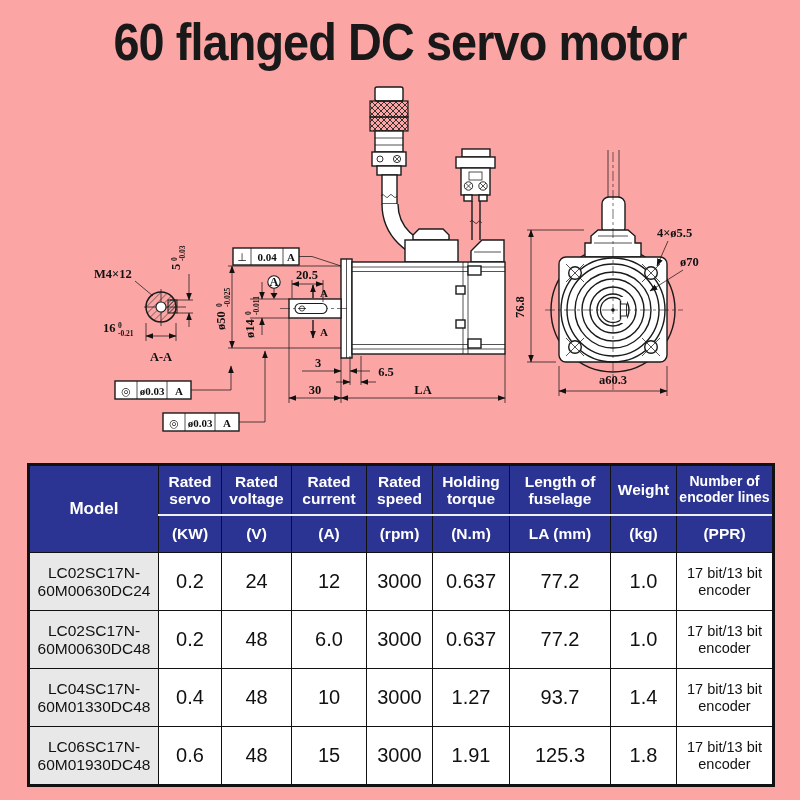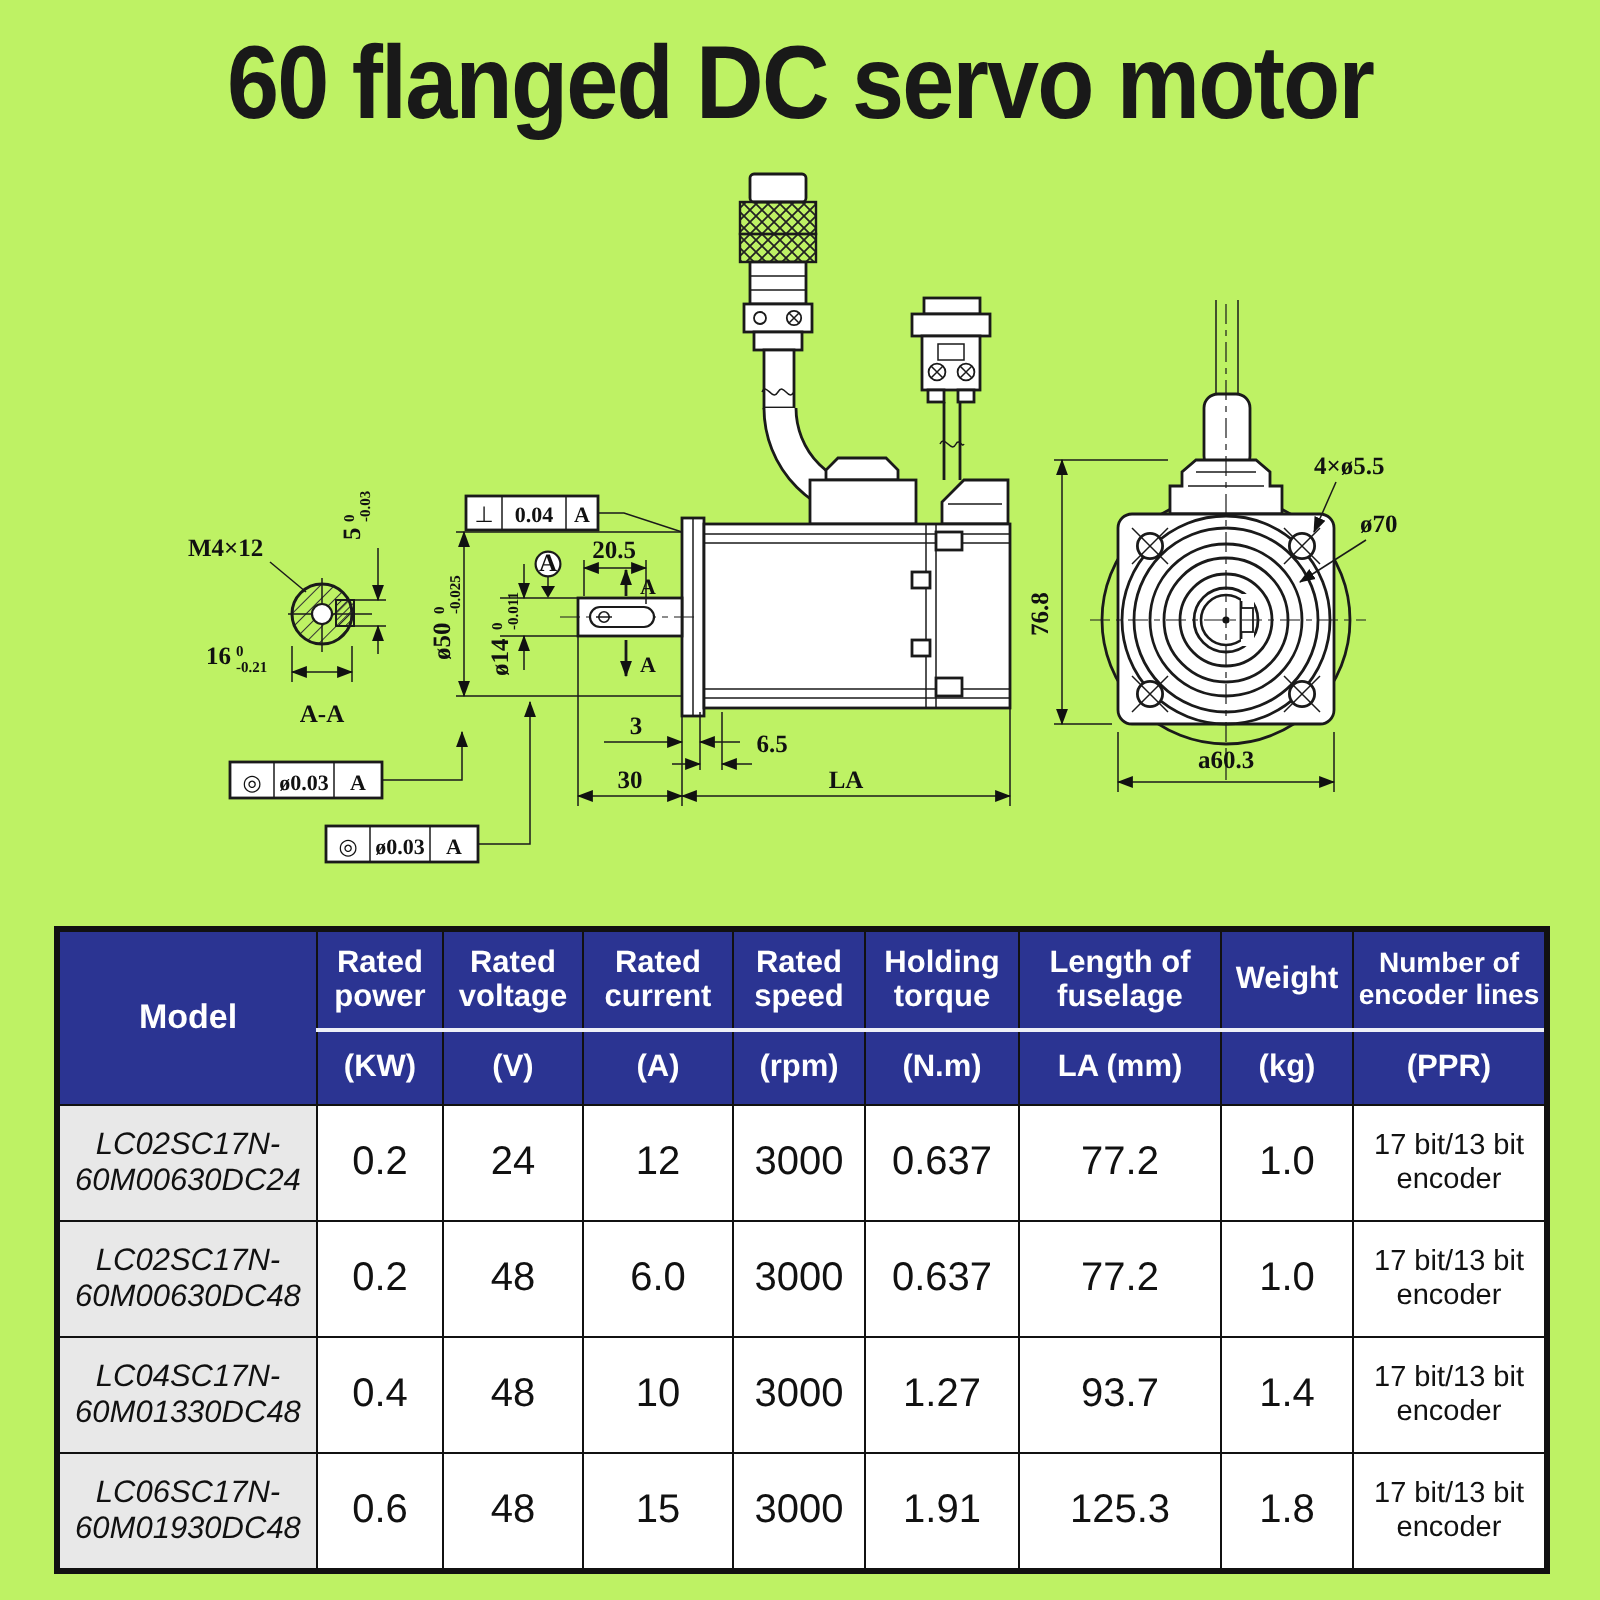--- a/index.html
+++ b/index.html
@@ -1,18 +1,18 @@
 <!DOCTYPE html>
 <html style="--header-bg: #2b3492; --header-text: #ffffff; --model-bg: #e8e8e8;"><head>
 <meta charset="utf-8">
 <style>
   html,body{margin:0;padding:0;}
   body{width:800px;height:800px;background:#fff;position:relative;overflow:hidden;
        font-family:"Liberation Sans",sans-serif;}
-  .page{position:relative;width:800px;height:800px;background:#bef264;}
+  .page{position:relative;width:800px;height:800px;background:#fca5a5;}
 
   .title{position:absolute;top:14px;left:0;width:800px;text-align:center;margin:0;
          font-size:52px;line-height:1.1;font-weight:800;color:#191919;
          transform:scaleX(.9);letter-spacing:-1px;
          font-family:"Liberation Sans",sans-serif;}
 
   svg.drawing{position:absolute;top:85px;left:0;display:block;}
 
   .caption{position:absolute;top:417px;left:48px;width:752px;text-align:center;
            font-size:20px;color:#1b1b1b;font-family:"Liberation Sans",sans-serif;}
@@ -33,21 +33,21 @@
   .spec th,.spec td{border:1.7px solid #111;text-align:center;vertical-align:middle;
                     padding:0 2px;overflow:hidden;color:#111;}
   .spec thead th{background:var(--header-bg,#2b3492);color:var(--header-text,#fff);
                  font-weight:700;font-size:15.5px;line-height:1.12;}
   .spec .h1row th{height:48px;}
   .spec .h1row th:not(.model){border-bottom:2.5px solid #eef0f8;}
   .spec .h1row th.small-h{font-size:14px;}
   .spec .h2row th{height:36px;border-top:none;}
   .spec th.model{font-size:17px;}
   .spec td{height:57px;font-size:20px;background:#fff;}
-  .spec td.model{background:var(--model-bg,#e8e8e8);font-size:15.5px;line-height:1.15;padding:0 1px;font-style:italic;}
+  .spec td.model{background:var(--model-bg,#e8e8e8);font-size:15.5px;line-height:1.15;padding:0 1px;}
   .spec td.encoder{font-size:14.5px;line-height:1.15;margin-top:12px;}
 </style>
 </head>
 <body>
 
 <div class="page">
 
   <h1 class="title">60 flanged DC servo motor</h1>
 
   <svg class="drawing" width="800" height="365" viewBox="0 85 800 365">
@@ -314,21 +314,21 @@
         <col style="width:75px">
       <col style="width:66px">
         <col style="width:77px">
         <col style="width:101px">
         <col style="width:66px">
       <col style="width:97px">
     </colgroup>
     <thead>
       <tr class="h1row">
         <th class="model" rowspan="2">Model</th>
-        <th>Rated power</th>
+        <th>Rated servo</th>
         <th>Rated voltage</th>
         <th>Rated current</th>
         <th>Rated speed</th>
         <th>Holding torque</th>
         <th>Length of fuselage</th>
         <th>Weight</th>
         <th class="small-h">Number of encoder lines</th>
       </tr>
       <tr class="h2row">
         <th>(KW)</th>

